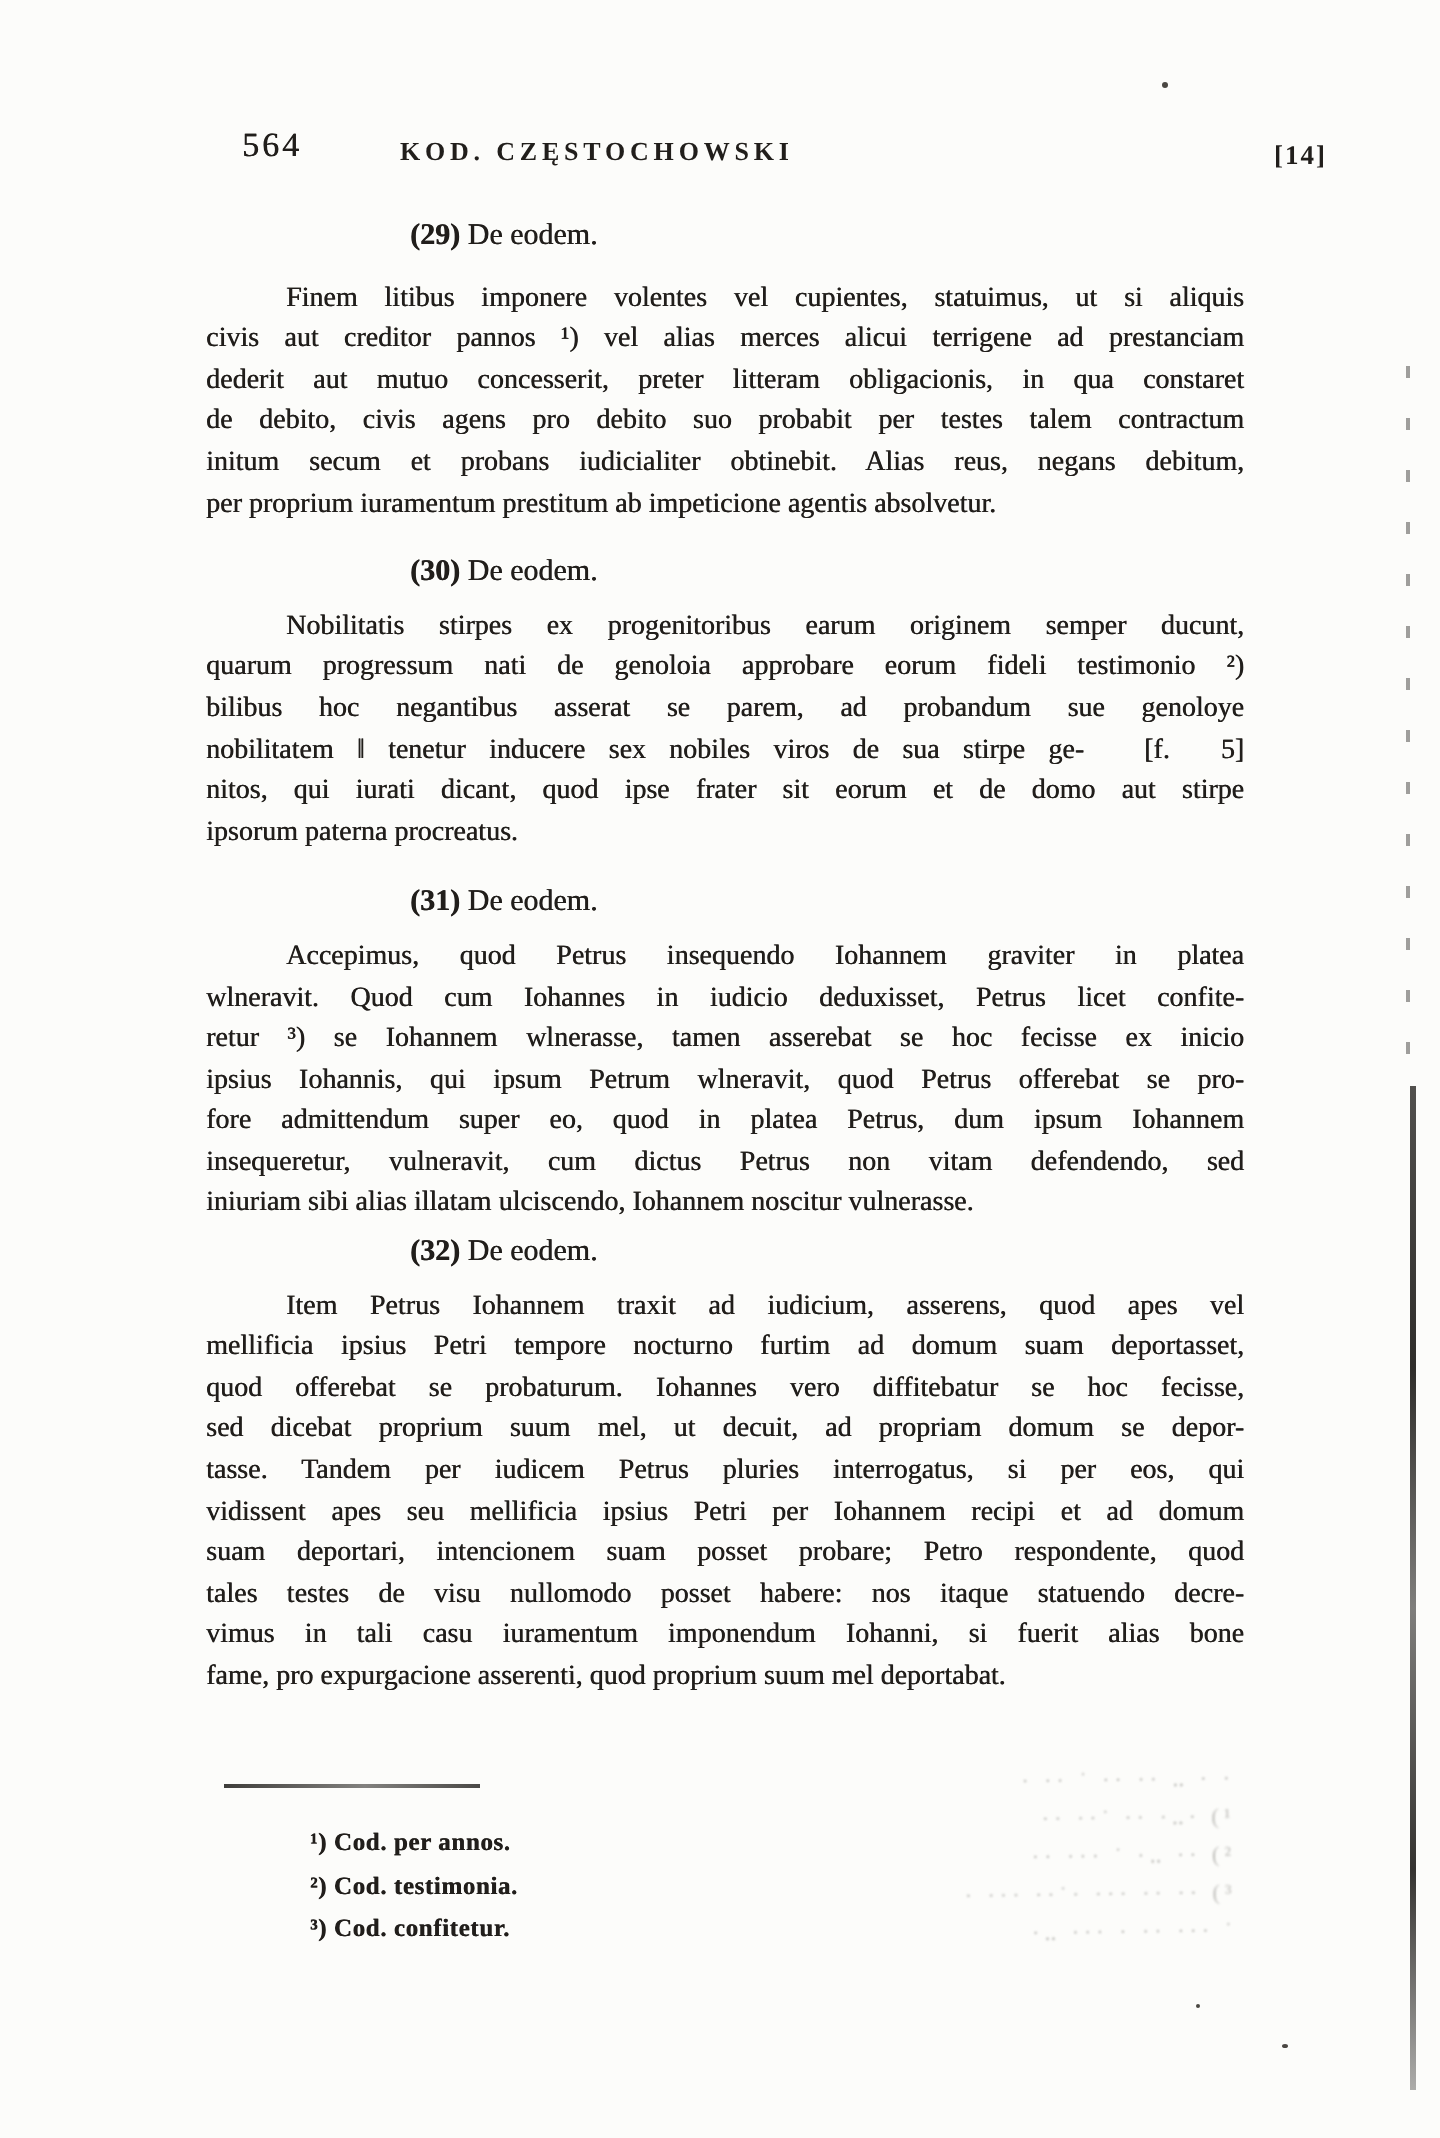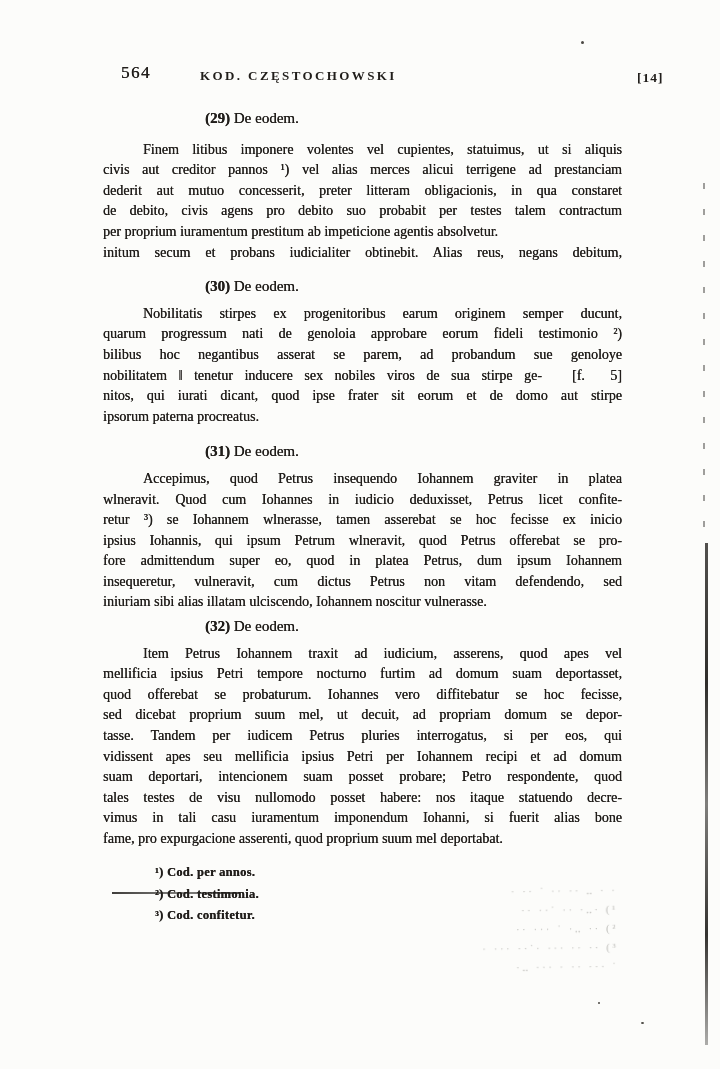--- a/index.html
+++ b/index.html
@@ -33,21 +33,21 @@
   .para { margin:0; }
   .ln { text-align:justify; text-align-last:justify; }
   .ln.first { text-indent:40px; }
   .ln.last { text-align-last:left; }
   .ln.has-folio { position:relative; padding-right:80px;font-family:Liberation Serif, serif; }
   .ln.has-folio .folio-marker { position:absolute; right:0; top:0; text-align:right; width:50px; }
 
   
   .fn-rule { position:absolute; left:112px; top:892px; width:128px; height:2px;
              background:linear-gradient(to right, rgba(30,28,25,.85), rgba(30,28,25,.55) 55%, rgba(30,28,25,.8)); }
-  .footnotes { position:absolute; left:155px; top:862px; font-size:12.5px; font-weight:bold;
+  .footnotes { position:absolute; left:155px; top:911px; font-size:12.5px; font-weight:bold;
                line-height:21.5px; letter-spacing:0.3px; text-shadow:0.2px 0 0 currentColor; }
 
   
   .bleed { position:absolute; left:428px; top:882px; width:190px; text-align:right;
            font-size:11px; line-height:19px; color:#8e8d88; opacity:0.55;
            filter:blur(0.4px); transform:rotate(-0.8deg); letter-spacing:2.5px; }
 
   
   .edge-dashed { position:absolute; left:703px; top:183px; width:1.5px; height:358px;
                  background:repeating-linear-gradient(to bottom, rgba(45,43,40,.45) 0 6px, transparent 6px 26px); }
@@ -71,22 +71,22 @@
 
     <div class="heading h29">
       <span class="num">(29)</span>
       <span>De eodem.</span>
     </div>
     <div class="para">
       <div class="ln first">Finem litibus imponere volentes vel cupientes, statuimus, ut si aliquis</div>
       <div class="ln">civis aut creditor pannos ¹) vel alias merces alicui terrigene ad prestanciam</div>
       <div class="ln">dederit aut mutuo concesserit, preter litteram obligacionis, in qua constaret</div>
       <div class="ln">de debito, civis agens pro debito suo probabit per testes talem contractum</div>
+      <div class="ln">initum secum et probans iudicialiter obtinebit. Alias reus, negans debitum,</div>
       <div class="ln last">per proprium iuramentum prestitum ab impeticione agentis absolvetur.</div>
-      <div class="ln">initum secum et probans iudicialiter obtinebit. Alias reus, negans debitum,</div>
     </div>
 
     <div class="heading h30">
       <span class="num">(30)</span>
       <span>De eodem.</span>
     </div>
     <div class="para">
       <div class="ln first">Nobilitatis stirpes ex progenitoribus earum originem semper ducunt,</div>
       <div class="ln">quarum progressum nati de genoloia approbare eorum fideli testimonio ²)</div>
       <div class="ln">bilibus hoc negantibus asserat se parem, ad probandum sue genoloye</div>

